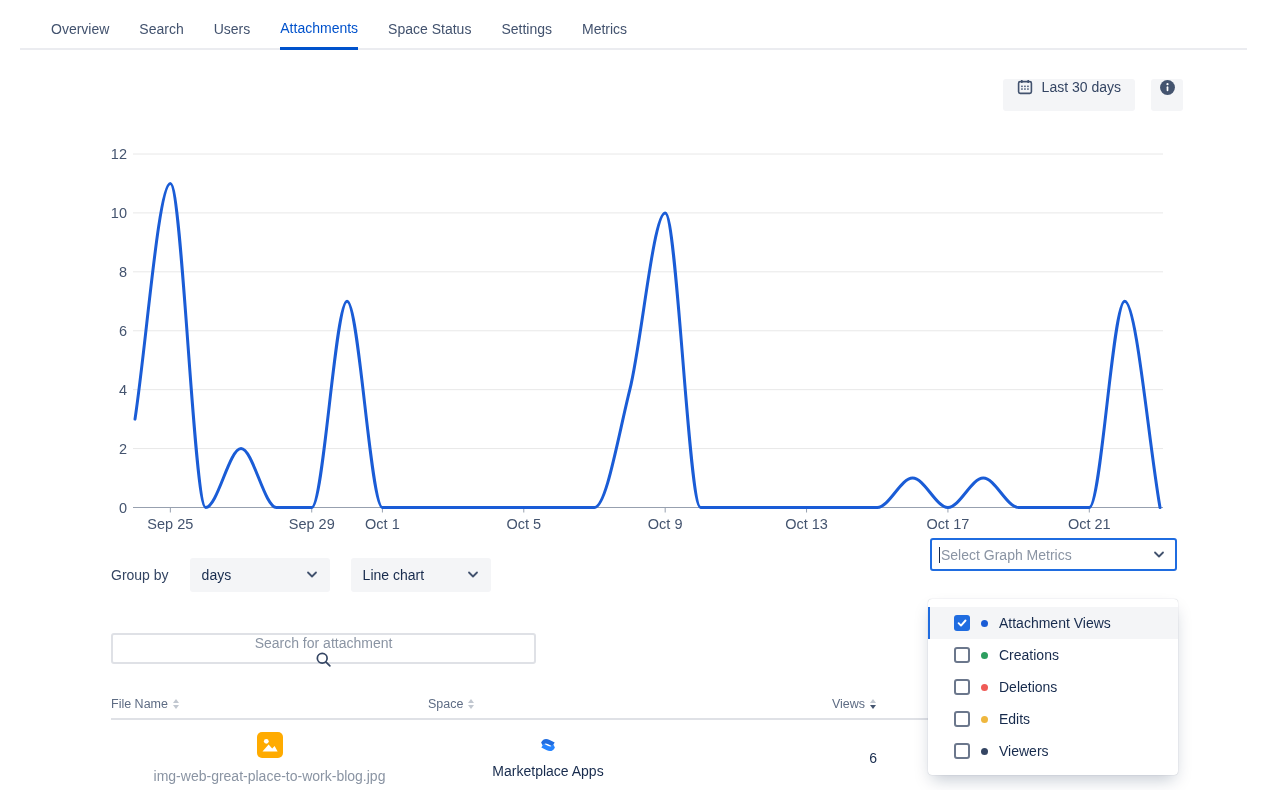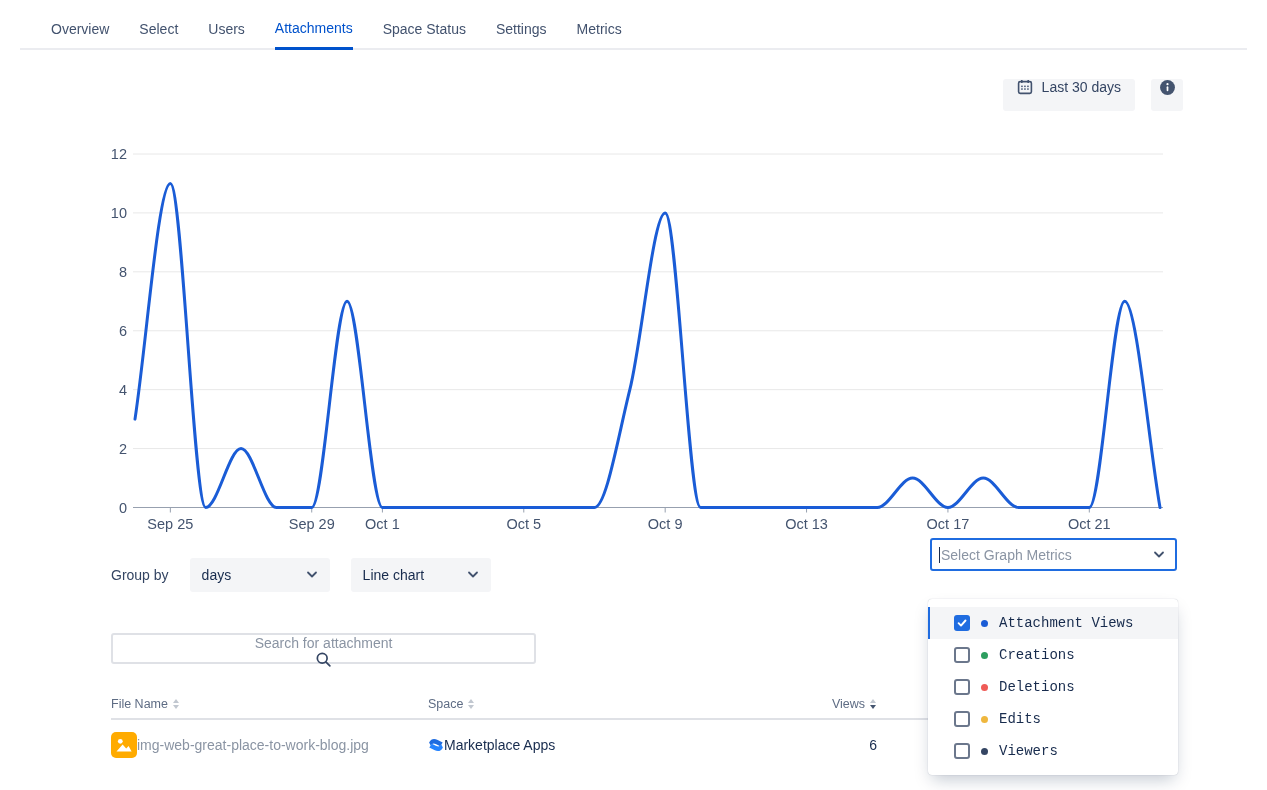--- a/index.html
+++ b/index.html
@@ -27,21 +27,21 @@
           box-sizing:border-box;}
   
   .metrics{position:absolute;left:930px;top:538px;width:247px;height:33px;box-sizing:border-box;
            border:2px solid #1f6ce0;border-radius:3px;background:#fff;display:flex;align-items:center;
            padding:0 10px 0 7px;cursor:text;}
   .caret{width:1px;height:16px;background:#172b4d;margin-right:1px;}
   .ph{flex:1;font-size:14px;color:#8a94a3;}
   
   .panel{position:absolute;left:928px;top:599px;width:250px;background:#fff;border-radius:4px;
          box-shadow:0 0 1px rgba(9,30,66,.31),0 8px 16px -4px rgba(9,30,66,.25);
-         padding:8px 0;z-index:9;font-family:Liberation Mono, monospace;}
+         padding:8px 0;z-index:9;}
   .option{height:32px;display:flex;align-items:center;gap:11px;padding-left:26px;position:relative;
           cursor:pointer;font-size:14px;color:#172b4d;}
   .option.highlighted{background:#f4f5f7;}
   .option.highlighted::before{content:"";position:absolute;left:0;top:0;bottom:0;width:2px;background:#1f6ce0;}
   .cb{width:16px;height:16px;border-radius:3px;box-sizing:border-box;border:2px solid #6b778c;
       background:#fff;display:flex;align-items:center;justify-content:center;flex:none;}
   .cb svg{display:none;}
   .cb.checked{border:none;background:#1f6ce0;}
   .cb.checked svg{display:block;}
   .dot{width:7px;height:7px;border-radius:50%;flex:none;}
@@ -50,31 +50,31 @@
           border:2px solid #dfe1e6;border-radius:3px;background:#fff;display:flex;align-items:center;
           padding:0 10px;cursor:text;flex-direction:column;}
   .search .ph{color:#8a94a3;}
   
   .table{position:absolute;left:111px;top:697px;width:1066px;}
   .thead{display:flex;align-items:flex-end;padding-bottom:7px;border-bottom:2px solid #dfe1e6;}
   .th{font-size:12.5px;color:#5e6c84;display:flex;align-items:center;gap:4px;cursor:pointer;}
   .c1{width:317px;}.c2{width:240px;}.c3{width:209px;}
   .th.right{justify-content:flex-end;}
   .trow{display:flex;align-items:center;padding-top:12px;}
-  .cell{display:flex;align-items:center;gap:0;}
+  .cell{display:flex;align-items:center;gap:10px;flex-direction:column;}
   .fname{font-size:14px;color:#8a94a3;}
   .sname{font-size:14px;color:#172b4d;}
   .views{font-size:14px;color:#172b4d;text-align:right;display:block;}
 </style>
 </head>
 <body>
 
 <nav class="tabbar">
   <span class="tab">Overview</span>
-  <span class="tab">Select</span>
+  <span class="tab">Search</span>
   <span class="tab">Users</span>
   <span class="tab active">Attachments</span>
   <span class="tab">Space Status</span>
   <span class="tab">Settings</span>
   <span class="tab">Metrics</span>
 </nav>
 
 <div class="toolbar">
   <button class="btn">
     <span style="display:flex;">

